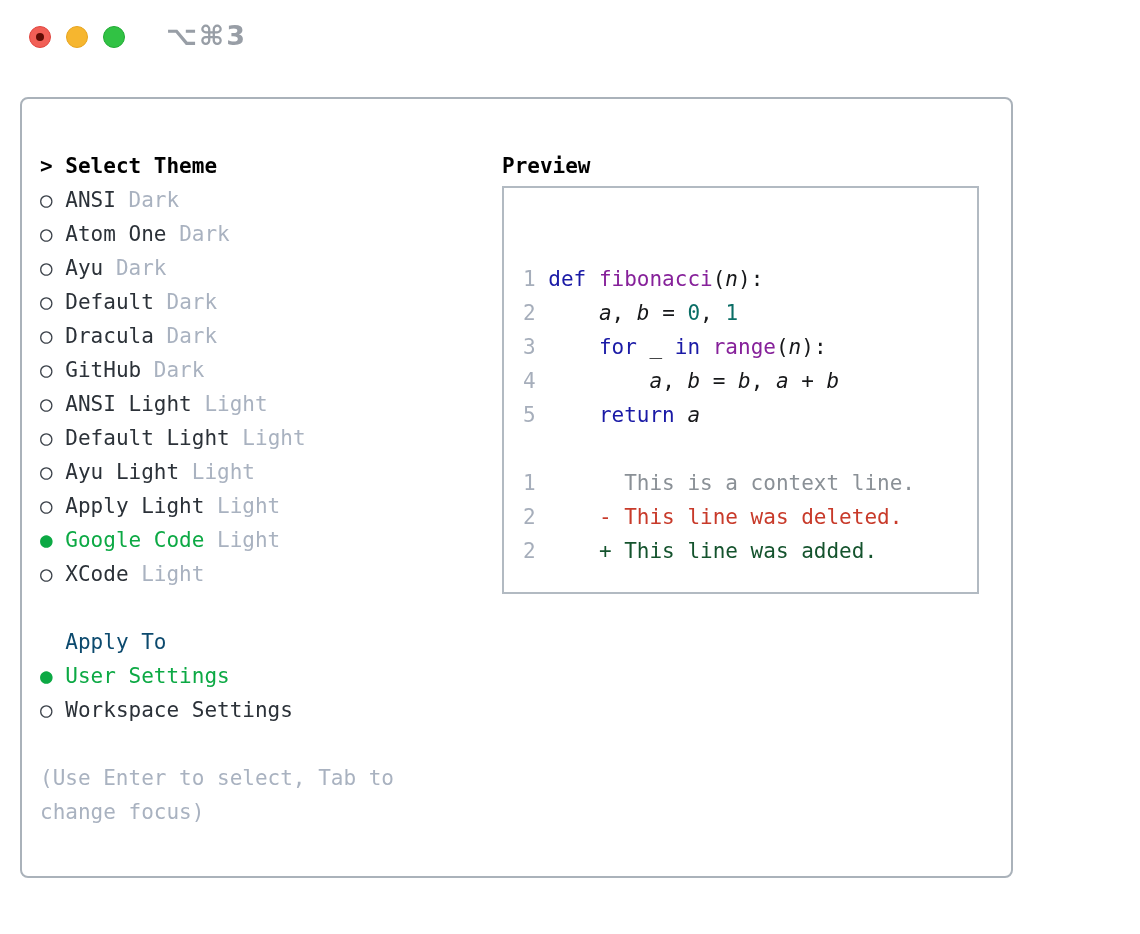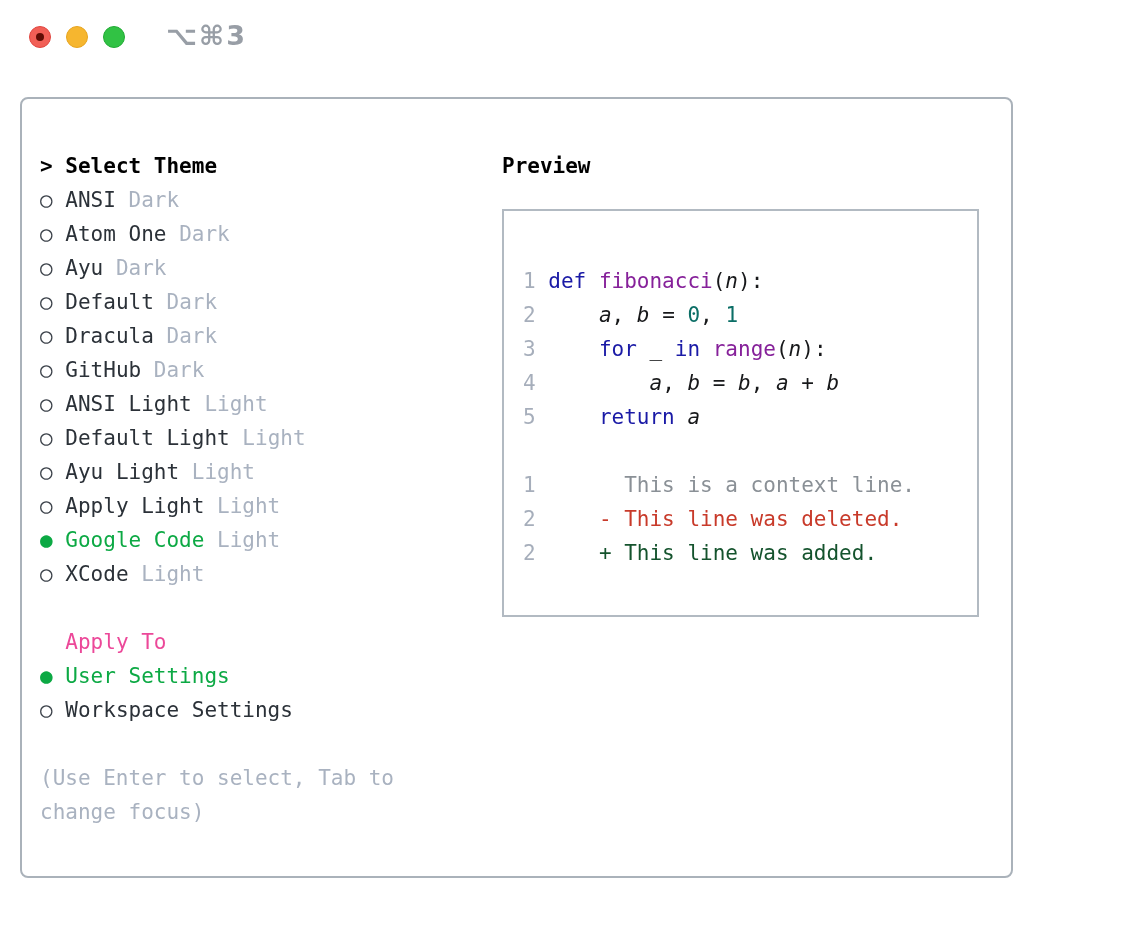--- a/index.html
+++ b/index.html
@@ -28,30 +28,30 @@
 
   
   .theme-col { position:absolute; left:18px; top:50px; width:424px; }
   .glyph   { color:#3d434b; }
   .glyph.sel { color:#0ca944; }
   .prompt  { color:#000; font-weight:bold; }
   .hdr     { color:#000; font-weight:bold; }
   .tname   { color:#2b3138; }
   .tname.sel { color:#0ca944; }
   .variant { color:#a9b2c0; }
-  .applyhdr { color:#ec4899; }
+  .applyhdr { color:#0c4a6e; }
   .spacer { height:34px; }
   .help { color:#a9b2c0; white-space:normal; width:410px; }
 
   
   .preview-col { position:absolute; left:480px; top:50px; }
   .preview-header { font-size:21px; line-height:34px; font-weight:bold; color:#000;
-                    margin-bottom:26px; }
+                    margin-bottom:3px; }
   .preview-box { width:477px; height:408px; border:2px solid #b2bac2; background:#fff;
-                 padding:53px 0 0 19px; overflow:hidden; }
+                 padding:74px 0 0 19px; overflow:hidden; }
   .gap { height:34px; }
 
   .tok-ln  { color:#a6aebb; }
   .tok-kw  { color:#1a1aa6; }
   .tok-fn  { color:#86219a; }
   .tok-num { color:#0b6e66; }
   .tok-pl  { color:#17181a; }
   .tok-var { color:#17181a; font-style:italic; }
   .tok-ctx { color:#8a9096;text-align:right; }
   .tok-del { color:#c83a2a;margin-top:39px; }

